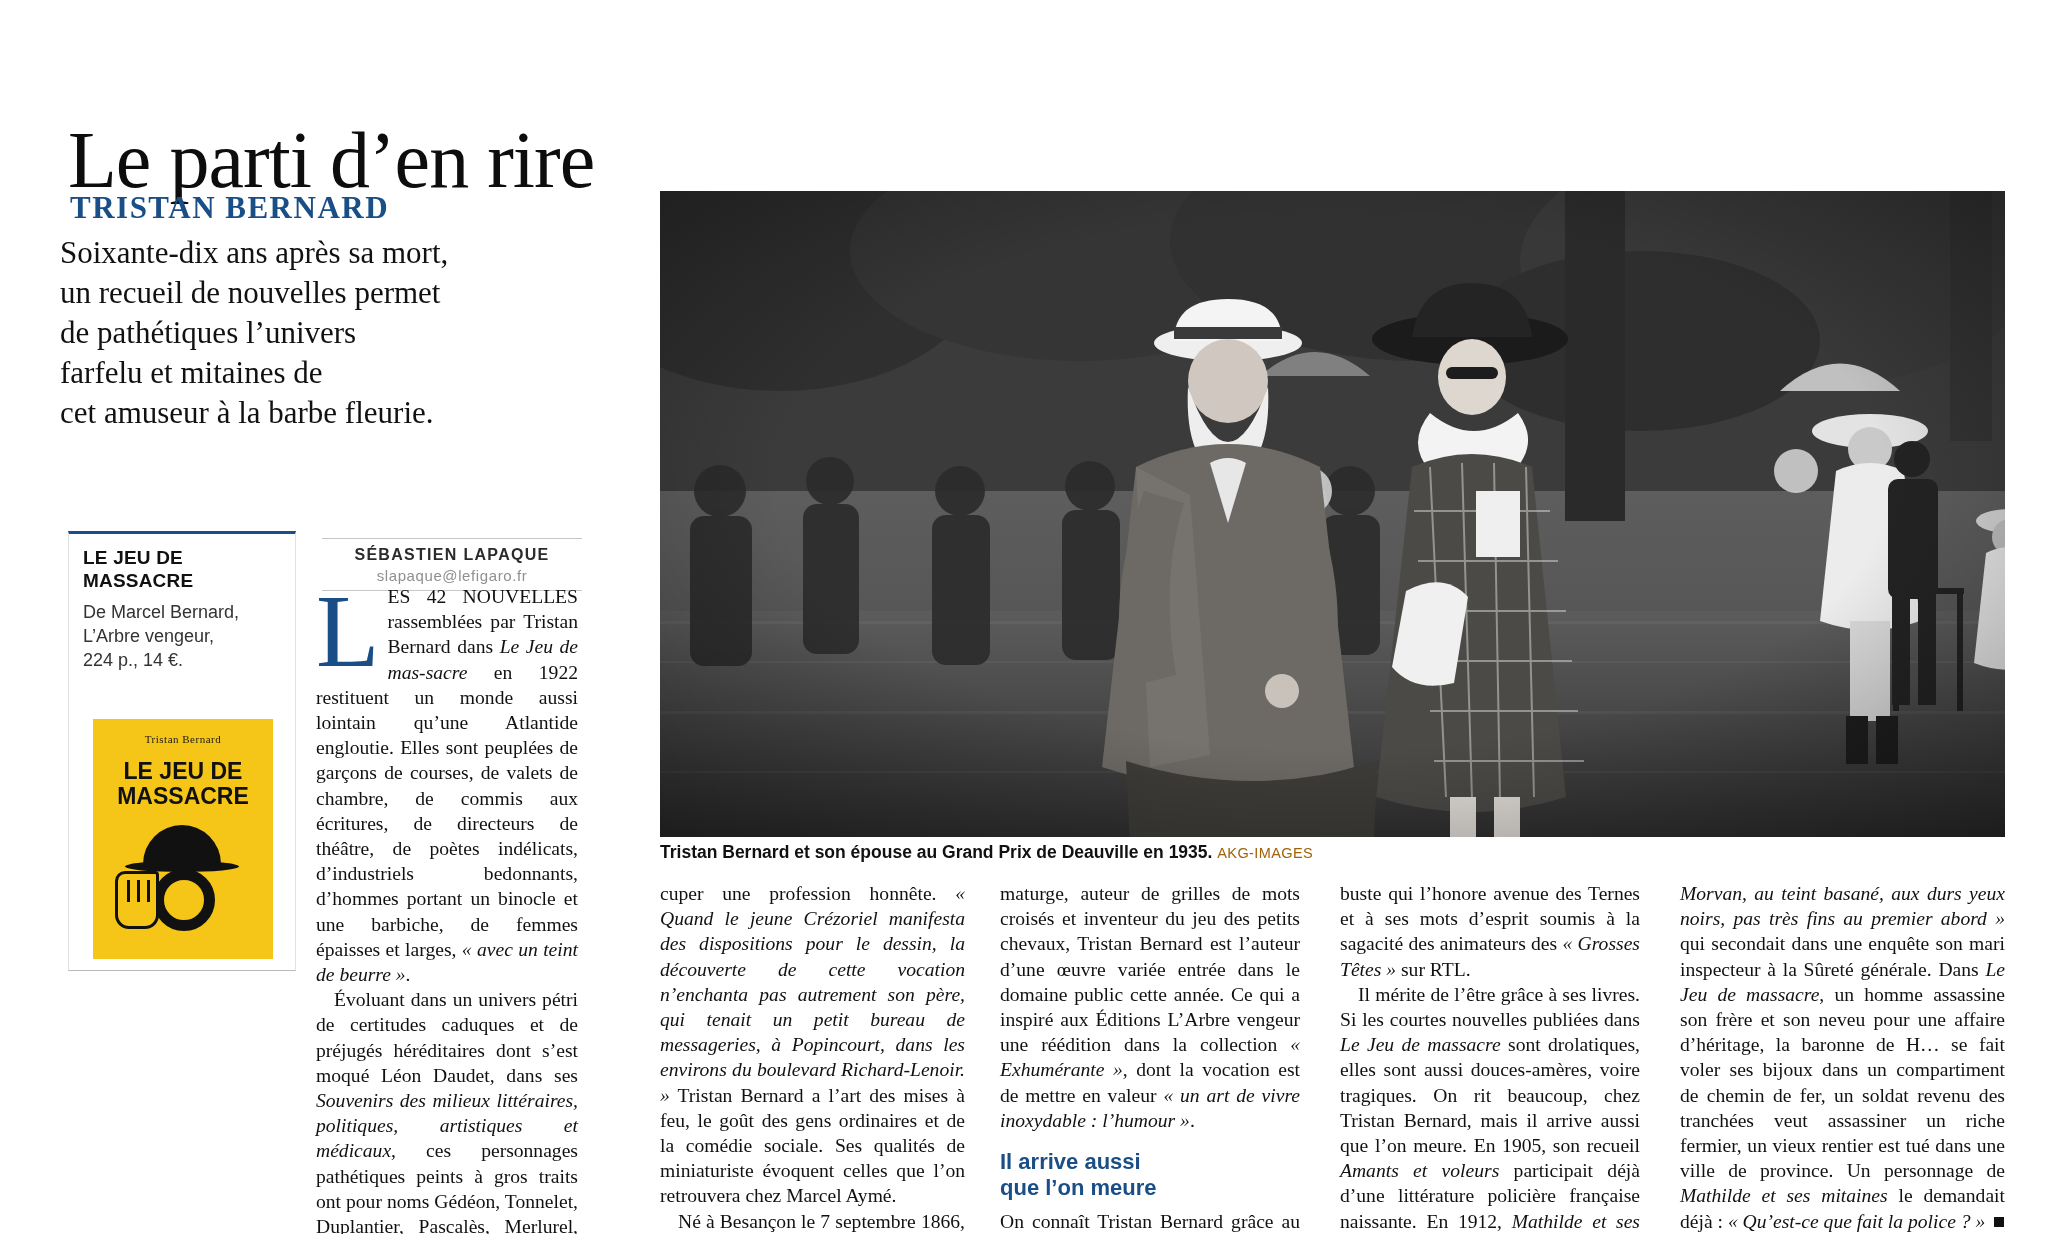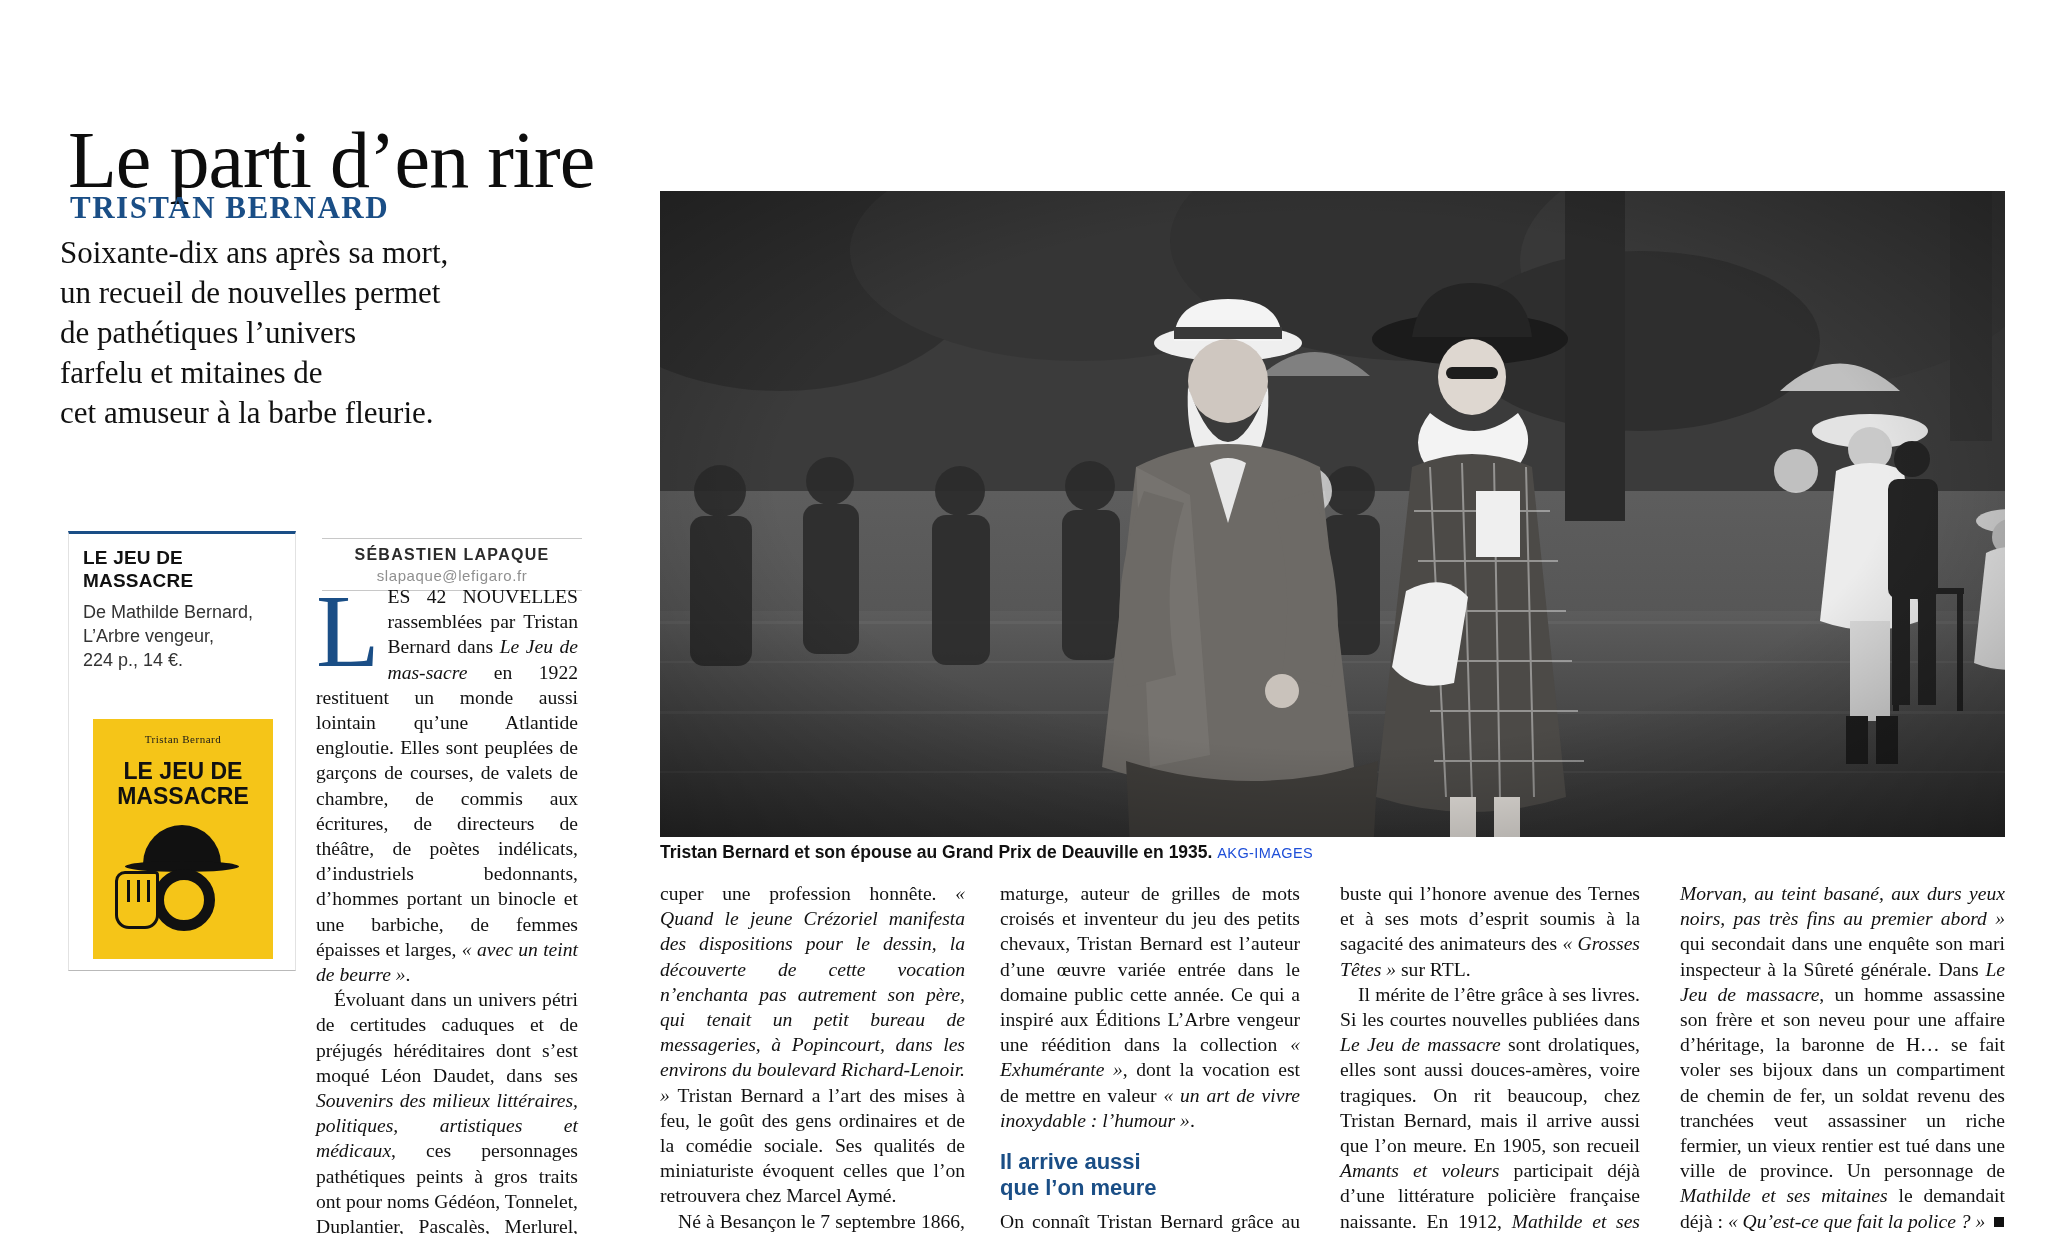--- a/index.html
+++ b/index.html
@@ -206,21 +206,21 @@
     top: 794px;
     width: 1345px;
     font-family: "Liberation Sans", sans-serif;
     font-size: 17.5px;
     color: #111;
   }
   .caption b { font-weight: bold; text-align: right; }
   .caption .credit {
     font-size: 14.5px;
     letter-spacing: 0.4px;
-    color: #1d4ed8;
+    color: #a16207;
   }
 
   
   .col {
     position: absolute;
     font-family: "Liberation Serif", serif;
     font-size: 19.6px;
     line-height: 25.2px;
     text-align: justify;
     color: #111;
@@ -279,21 +279,21 @@
     <div>farfelu et mitaines de</div>
     <div>cet amuseur à la barbe fleurie.</div>
   </div>
 
   <div class="bookbox">
     <div class="btitle">
       <div>LE JEU DE</div>
       <div>MASSACRE</div>
     </div>
     <div class="bmeta">
-      <div>De Mathilde Bernard,</div>
+      <div>De Marcel Bernard,</div>
       <div>L’Arbre vengeur,</div>
       <div>224 p., 14 €.</div>
     </div>
 
     <div class="bookcover">
       <div class="ctop">Tristan Bernard</div>
       <div class="ctitle">
         <div>LE JEU DE</div>
         <div>MASSACRE</div>
       </div>

